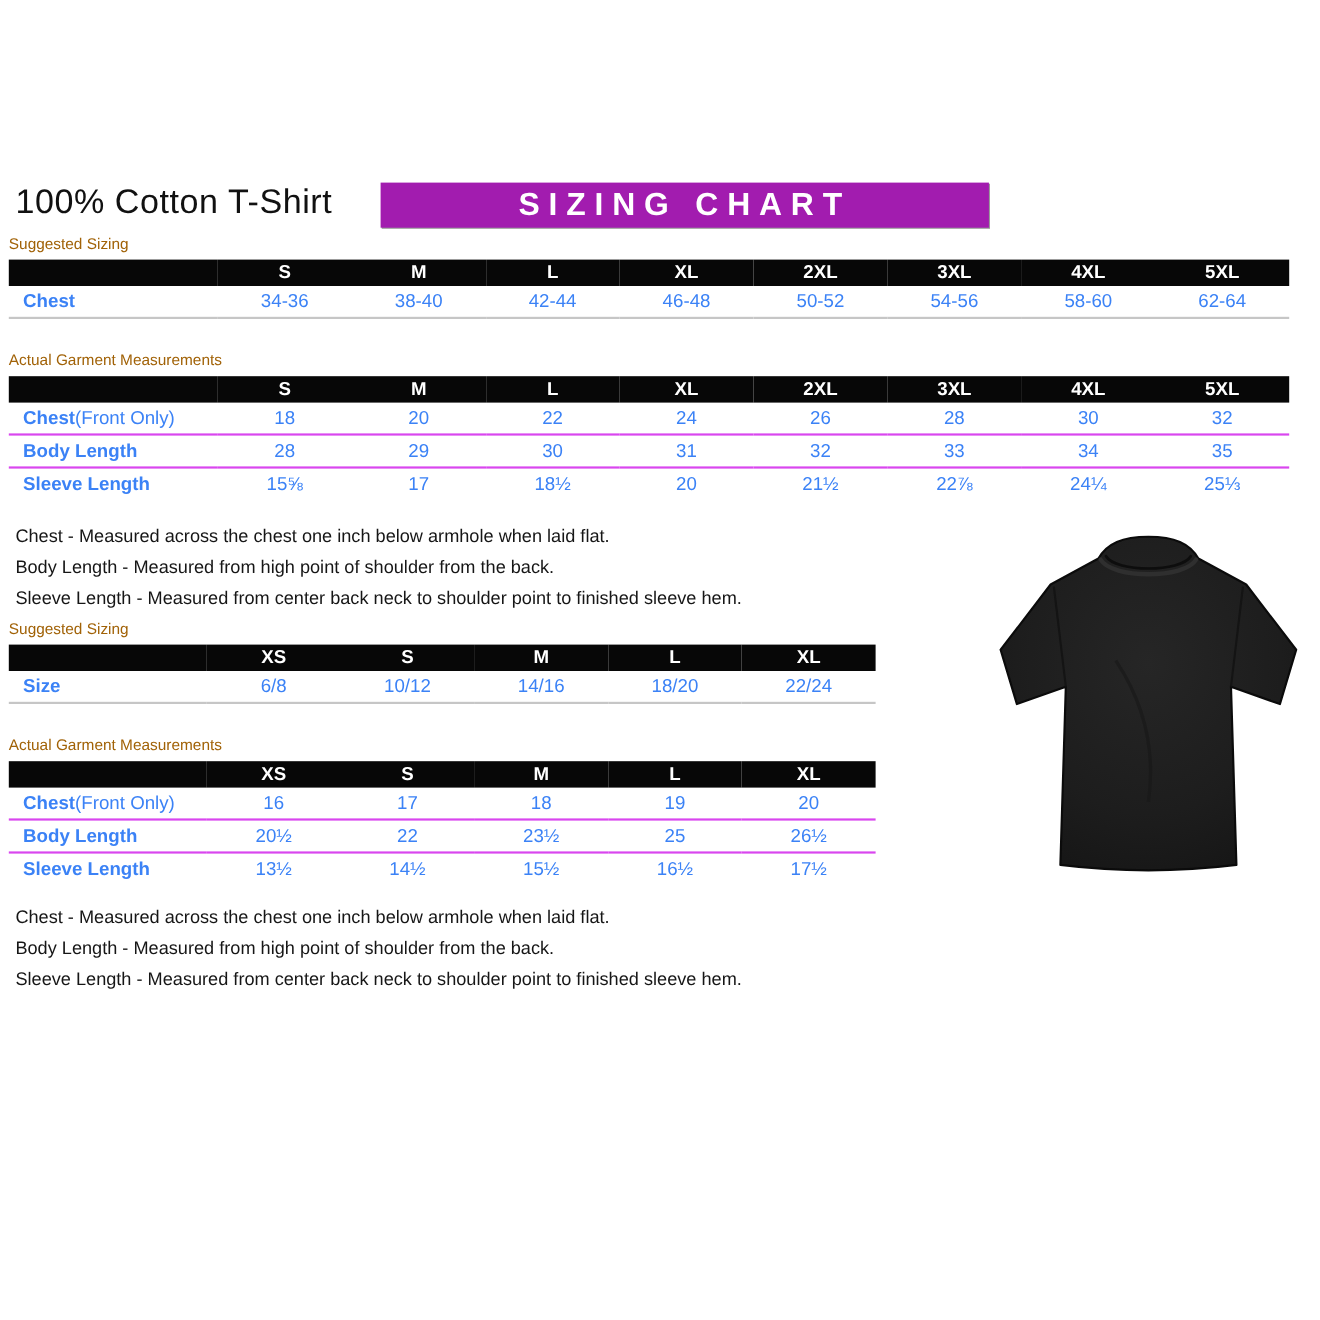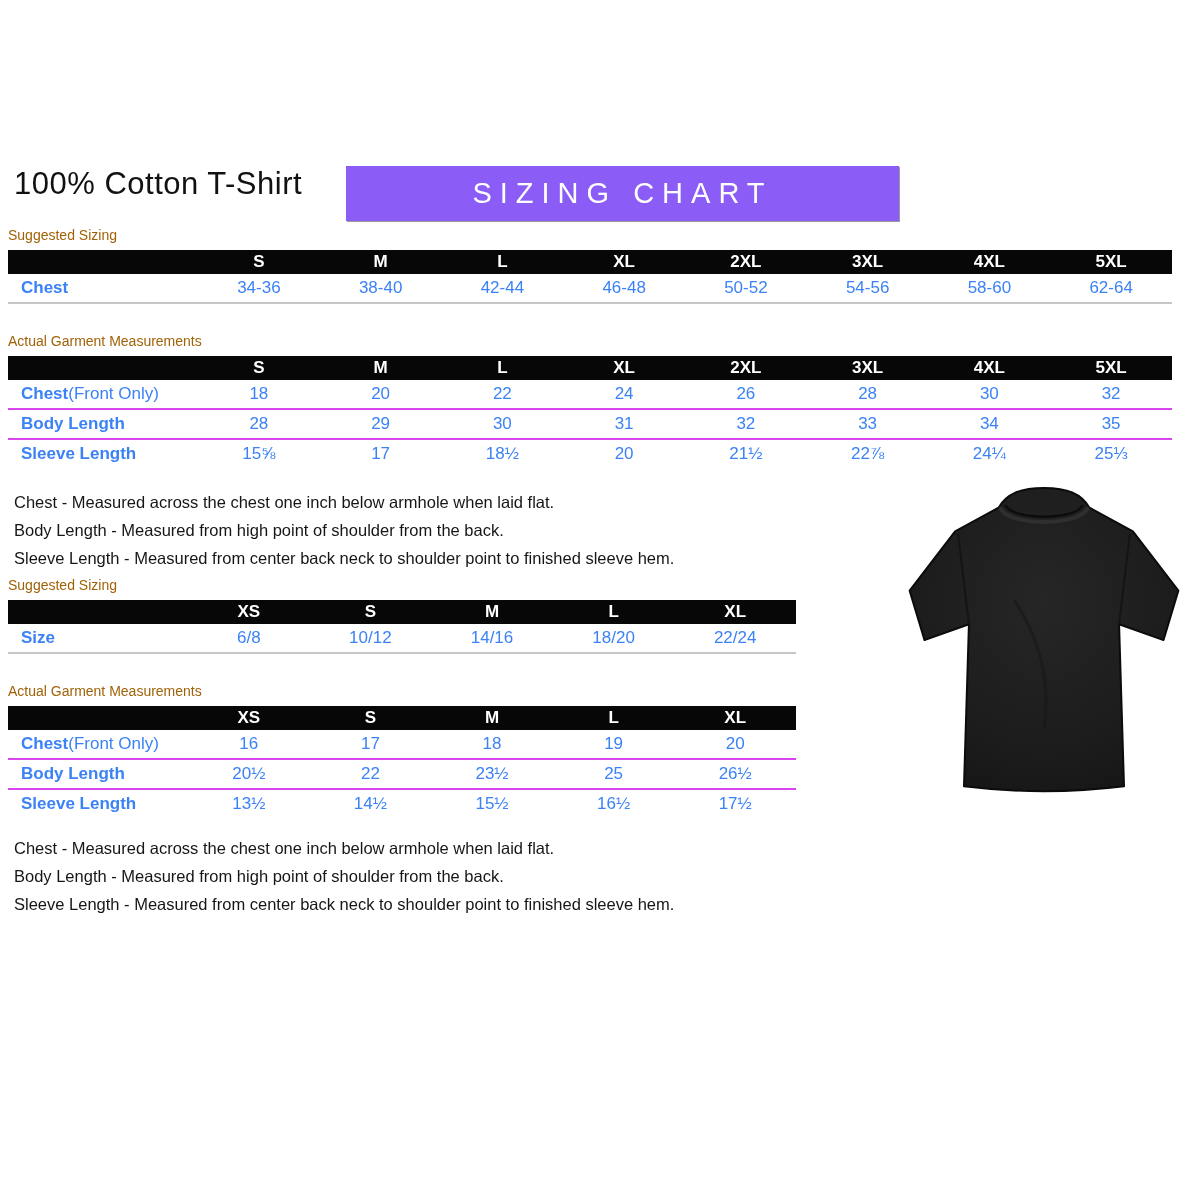--- a/index.html
+++ b/index.html
@@ -1,25 +1,25 @@
 <!DOCTYPE html>
 <html><head>
 <meta charset="utf-8">
 <style>
   html,body{margin:0;padding:0;background:#ffffff;}
   #page{position:relative;width:1200px;height:1200px;background:#ffffff;overflow:hidden;
         font-family:"Liberation Sans","DejaVu Sans",sans-serif;color:#111;}
   .content{position:absolute;top:164px;left:0;width:1200px;}
 
-  .header-row{position:relative;height:44px;margin-bottom:16px;}
+  .header-row{position:relative;height:44px;margin-bottom:2px;}
   .main-title{position:absolute;left:14px;top:0;font-size:31px;font-weight:400;
               letter-spacing:0.5px;line-height:40px;white-space:nowrap;}
-  .banner{position:absolute;left:346px;top:2px;width:553px;height:55px;background:#8b5cf6;
+  .banner{position:absolute;left:346px;top:2px;width:553px;height:41px;background:#a21caf;
           color:#fff;display:flex;align-items:center;justify-content:center;
-          font-size:29px;font-weight:400;letter-spacing:8px;box-shadow:1px 1px 0 #9a9a9a;}
+          font-size:29px;font-weight:700;letter-spacing:8px;box-shadow:1px 1px 0 #9a9a9a;}
 
   .sec-label{margin:2px 0 4px 8px;font-size:14px;line-height:22px;font-weight:400;color:#a16207;}
   .sec-label.gap{margin-top:26px;}
 
   .size-table{display:grid;margin-left:8px;}
   .size-table.adult{width:1164px;grid-template-columns:190px repeat(8,1fr);}
   .size-table.youth-t{width:788px;grid-template-columns:180px repeat(5,1fr);}
   .hdr{background:#070707;height:24px;}
   .hdr.sz{color:#ffffff;font-weight:700;font-size:17px;display:flex;align-items:center;justify-content:center;}
   .cell{height:28px;font-size:17px;display:flex;align-items:center;color:#3b82f6;}

